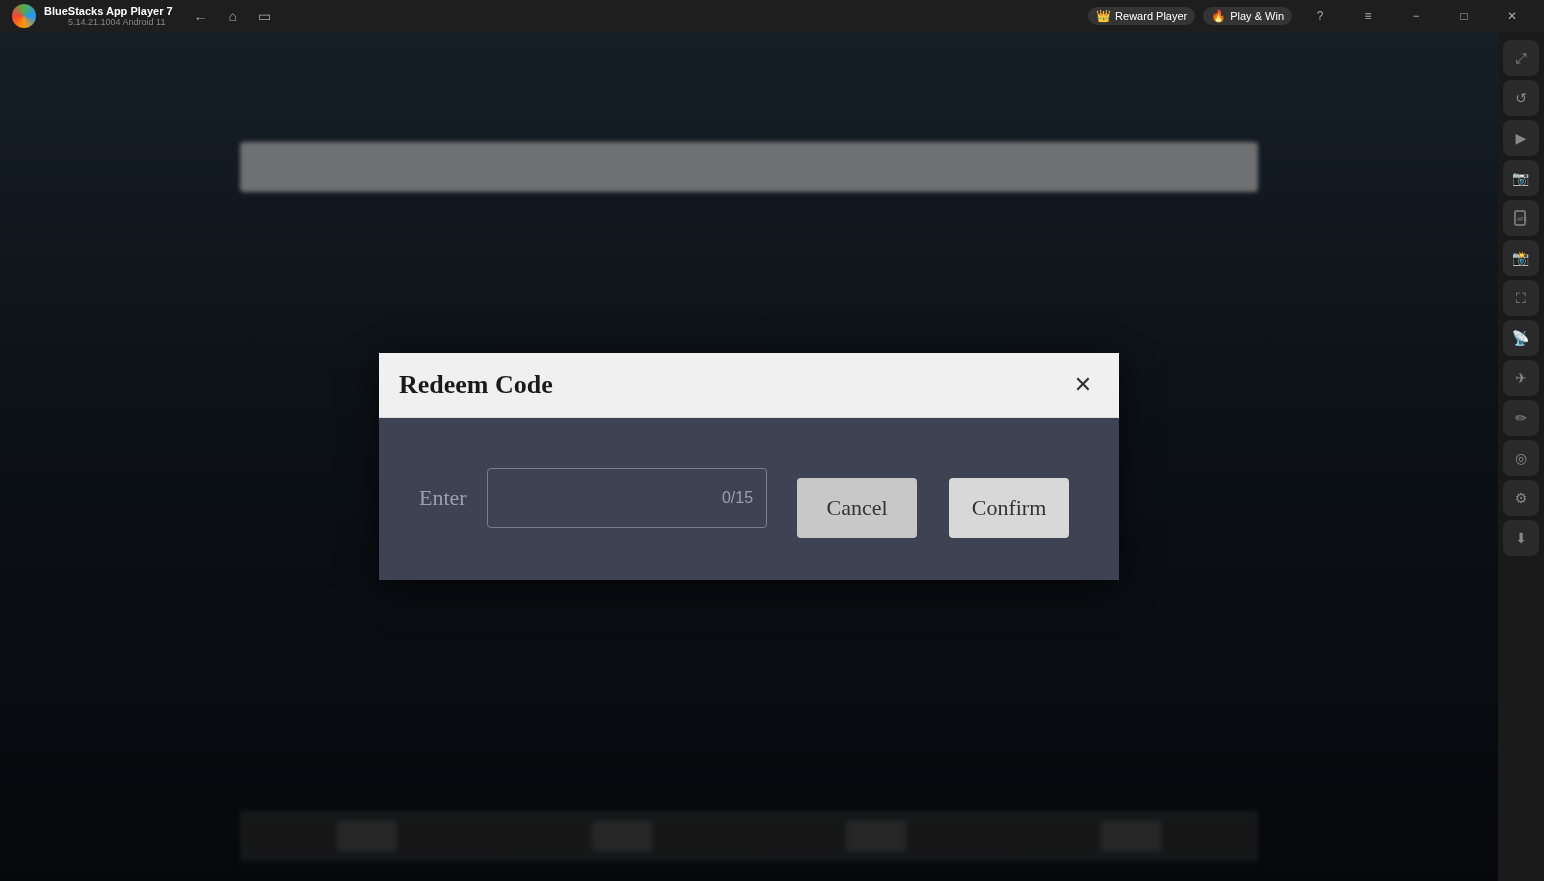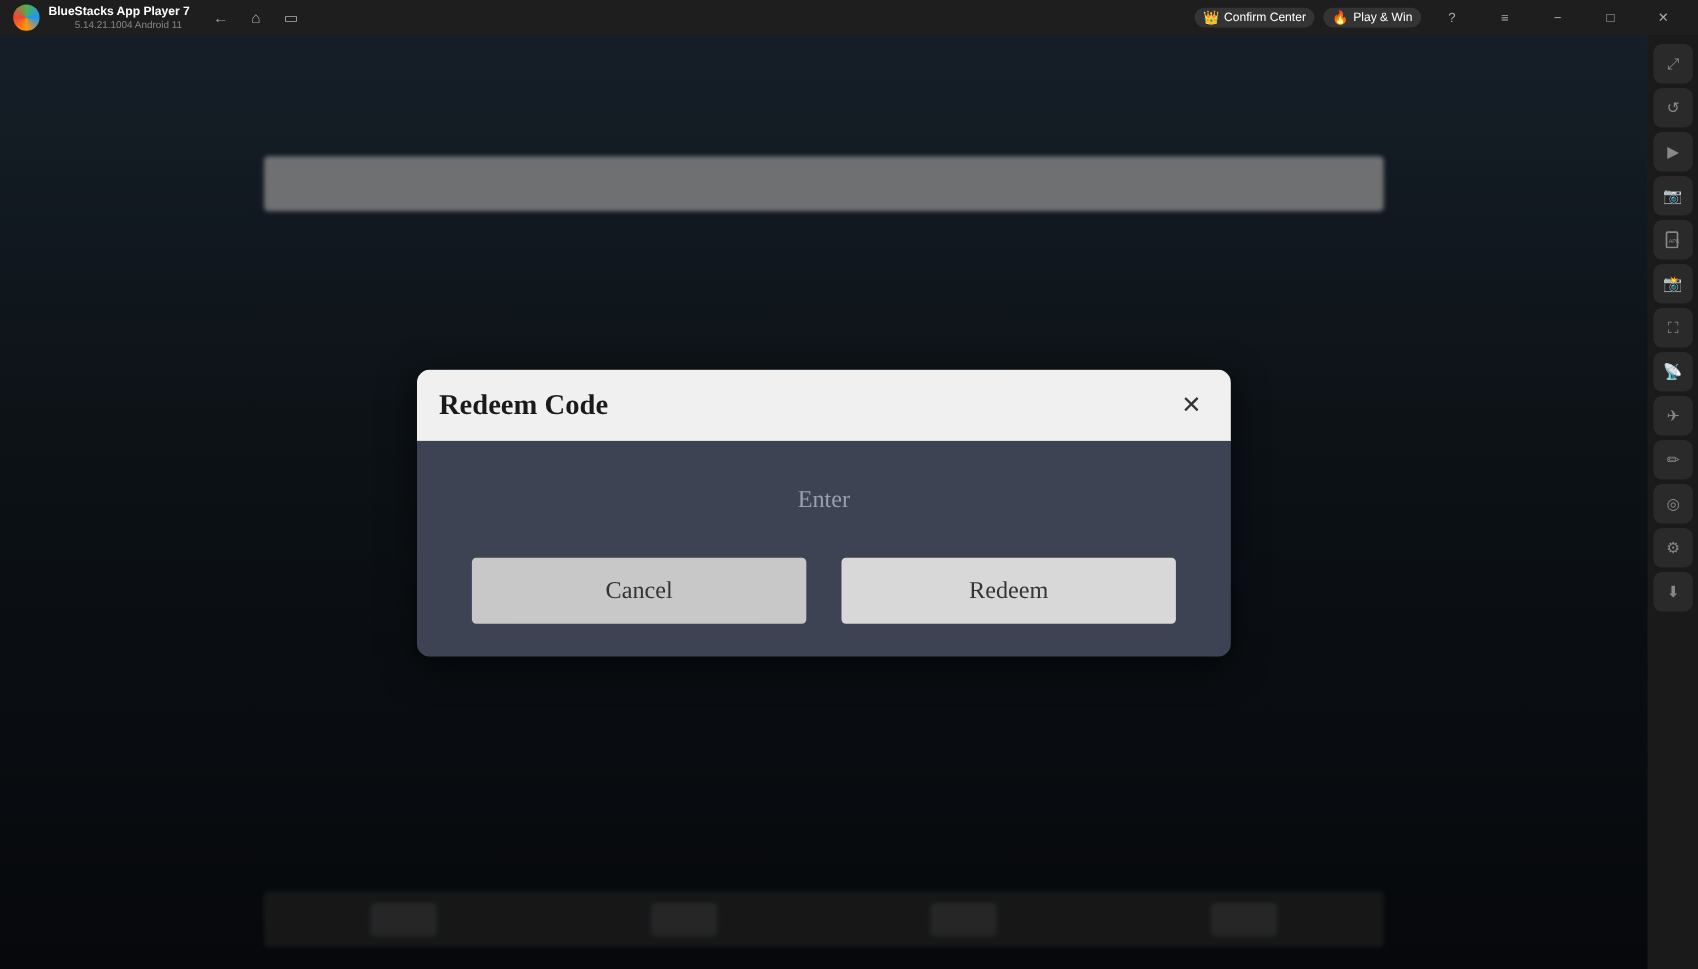--- a/index.html
+++ b/index.html
@@ -200,21 +200,21 @@
       display: flex;
       align-items: center;
       justify-content: center;
       z-index: 20;
     }
 
     
     .dialog {
       width: 740px;
       background: transparent;
-      border-radius: 12px;
+      border-radius: 0;
       overflow: hidden;
       box-shadow: 0 8px 32px rgba(0,0,0,0.6);
       margin-top: 20px;
     }
 
     .dialog-header {
       background: #f0f0f0;
       padding: 16px 20px;
       display: flex;
       align-items: center;
@@ -236,23 +236,23 @@
       align-items: center;
       justify-content: center;
       font-size: 22px;
       color: #333;
       cursor: pointer;
       border-radius: 4px;
     }
 
     .dialog-body {
       background: #3d4352;
-      padding: 40px 40px 30px 40px;
-      display: flex;
-      flex-direction: column;
+      padding: 40px 40px 42px 40px;
+      display: flex;
+      flex-direction: row;
       align-items: center;
       gap: 20px;
     }
 
     .dialog-enter-label {
       font-size: 22px;
       color: #9aa0b0;
       font-family: Georgia, serif;
     }
 
@@ -356,21 +356,21 @@
     </div>
     <div class="titlebar-nav">
       <div class="titlebar-nav-btn">←</div>
       <div class="titlebar-nav-btn">⌂</div>
       <div class="titlebar-nav-btn">▭</div>
     </div>
   </div>
   <div class="titlebar-right">
     <div class="reward-center-btn">
       <span class="crown-icon">👑</span>
-      <span>Confirm Center</span>
+      <span>Reward Player</span>
     </div>
     <div class="play-win-btn">
       <span class="fire-icon">🔥</span>
       <span>Play &amp; Win</span>
     </div>
     <div class="titlebar-ctrl-btn">?</div>
     <div class="titlebar-ctrl-btn">≡</div>
     <div class="titlebar-ctrl-btn">−</div>
     <div class="titlebar-ctrl-btn">□</div>
     <div class="titlebar-ctrl-btn close">✕</div>
@@ -393,24 +393,28 @@
       <div class="dialog">
 
         <div class="dialog-header">
           <span class="dialog-title">Redeem Code</span>
           <div class="dialog-close-btn">✕</div>
         </div>
 
         <div class="dialog-body">
           <span class="dialog-enter-label">Enter</span>
 
+          <div class="dialog-input-wrap">
+            <input type="text" class="dialog-input" maxlength="15" style="">
+            <span class="input-counter">0/15</span>
+          </div>
 
           <div class="dialog-buttons">
             <button class="btn-cancel">Cancel</button>
-            <button class="btn-confirm">Redeem</button>
+            <button class="btn-confirm">Confirm</button>
           </div>
         </div>
       </div>
     </div>
   </div>
 </div>
 
 <div class="right-sidebar">
   <div class="sidebar-icon-btn">⤢</div>
   <div class="sidebar-icon-btn">↺</div>

